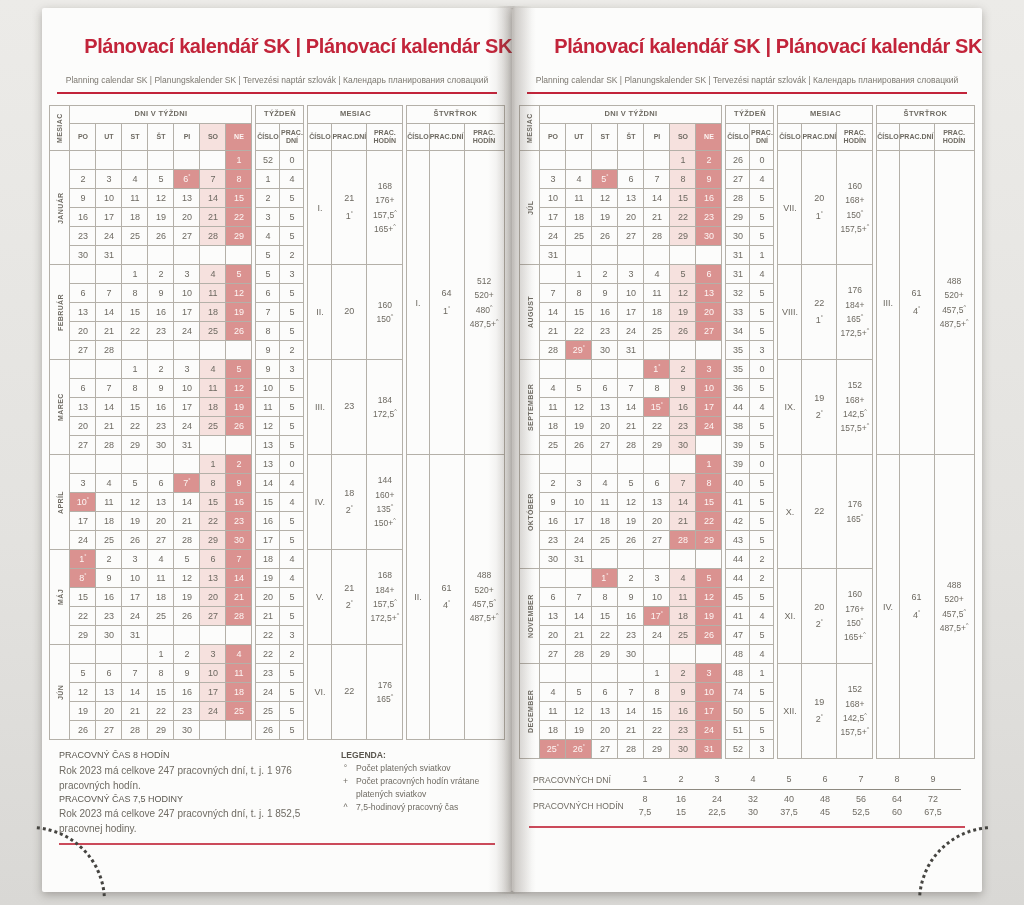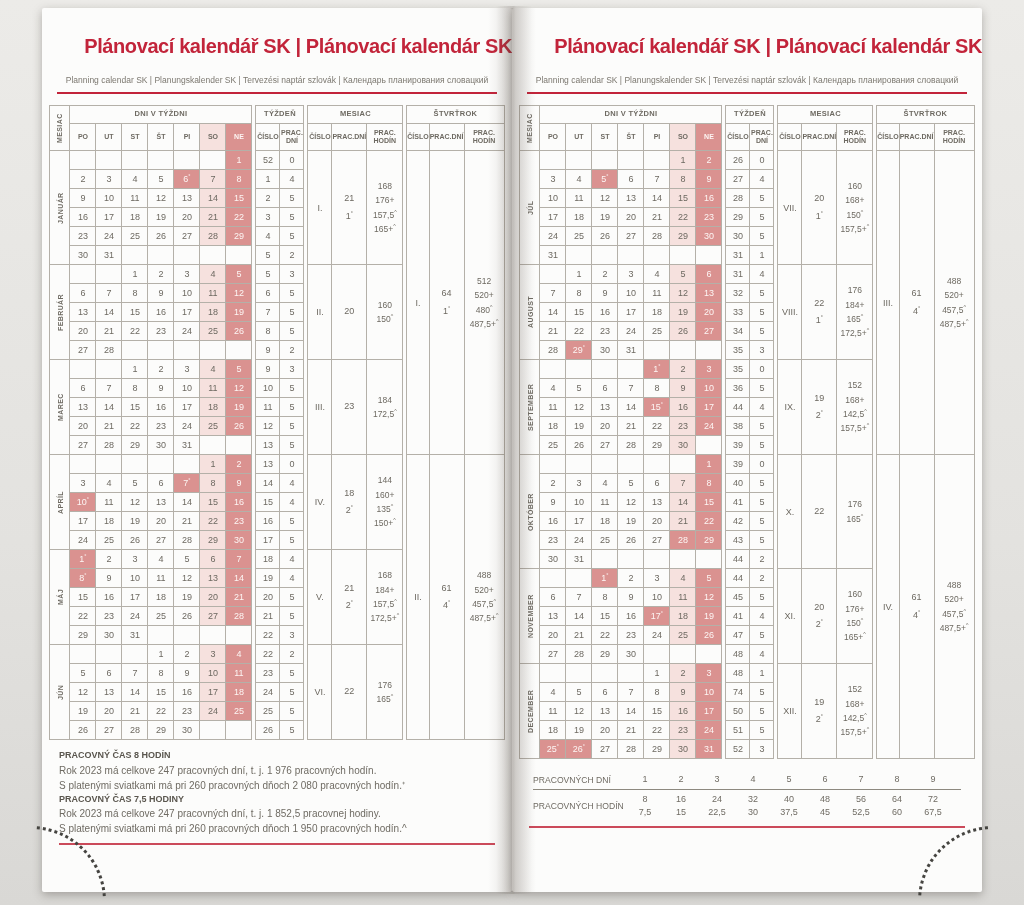--- a/index.html
+++ b/index.html
@@ -34,21 +34,21 @@
   .cal td.day{height:19px;}
   .cal td.sat{background:var(--sat);}
   .cal td.sun{background:var(--sun);color:var(--sun-text);}
   .cal td.mdays,.cal td.qdays{line-height:1.9;}
   .cal td.mhours,.cal td.qhours{font-size:8.5px;line-height:1.7;}
   .cal .spacer{border:none;background:transparent;}
   .cal sup{font-size:62%;line-height:0;}
 
   .footer-left{display:flex;gap:10px;margin:9px 17px 0;}
   .fl-text{flex:1;}
-  .fl-title{font-size:9px;font-weight:700;color:#5a564e;line-height:1.5;}
+  .fl-title{font-size:9px;font-weight:400;color:#5a564e;line-height:1.5;}
   .fl-line{font-size:10px;color:#6f6b63;line-height:1.5;}
   .legend{width:154px;font-size:8.6px;color:#6f6b63;line-height:1.5;}
   .lg-title{font-weight:700;color:#5a564e;}
   .lg-row{display:flex;gap:6px;}
   .lg-sym{width:9px;text-align:center;flex:none;}
   .rule-bottom{height:2px;background:var(--rule-bottom);margin:7px 17px 0;}
 
   .bft{margin:14px 21px 0;}
   .bft-row{display:flex;align-items:center;}
   .bft-row.first{border-bottom:1px solid #8d897f;padding-bottom:3px;}
@@ -594,24 +594,37 @@
               <td class="spacer"></td>
               <td class="spacer"></td>
             </tr>
           </tbody>
         </table>
       </div>
     <div class="footer-left">
       <div class="fl-text">
         <div class="fl-title">PRACOVNÝ ČAS 8 HODÍN</div>
         <div class="fl-line">Rok 2023 má celkove 247 pracovných dní, t. j. 1 976 pracovných hodín.</div>
-        <div class="fl-line">S platenými sviatkami má pri 260 pracovných dňoch 2 080 pracovných hodín.⁺</div>
         <div class="fl-title">PRACOVNÝ ČAS 7,5 HODINY</div>
         <div class="fl-line">Rok 2023 má celkove 247 pracovných dní, t. j. 1 852,5 pracovnej hodiny.</div>
-        <div class="fl-line">S platenými sviatkami má pri 260 pracovných dňoch 1 950 pracovných hodín.^</div>
+      </div>
+      <div class="legend">
+        <div class="lg-title">LEGENDA:</div>
+        <div class="lg-row">
+          <span class="lg-sym">°</span>
+          <span>Počet platených sviatkov</span>
+        </div>
+        <div class="lg-row">
+          <span class="lg-sym">+</span>
+          <span>Počet pracovných hodín vrátane platených sviatkov</span>
+        </div>
+        <div class="lg-row">
+          <span class="lg-sym">^</span>
+          <span>7,5-hodinový pracovný čas</span>
+        </div>
       </div>
     </div>
     <div class="rule-bottom"></div>
     <div class="dots dots-bl">
         <div class="circ"></div>
       </div>
   </div>
 
   <div class="page right">
     <div class="page-header">

